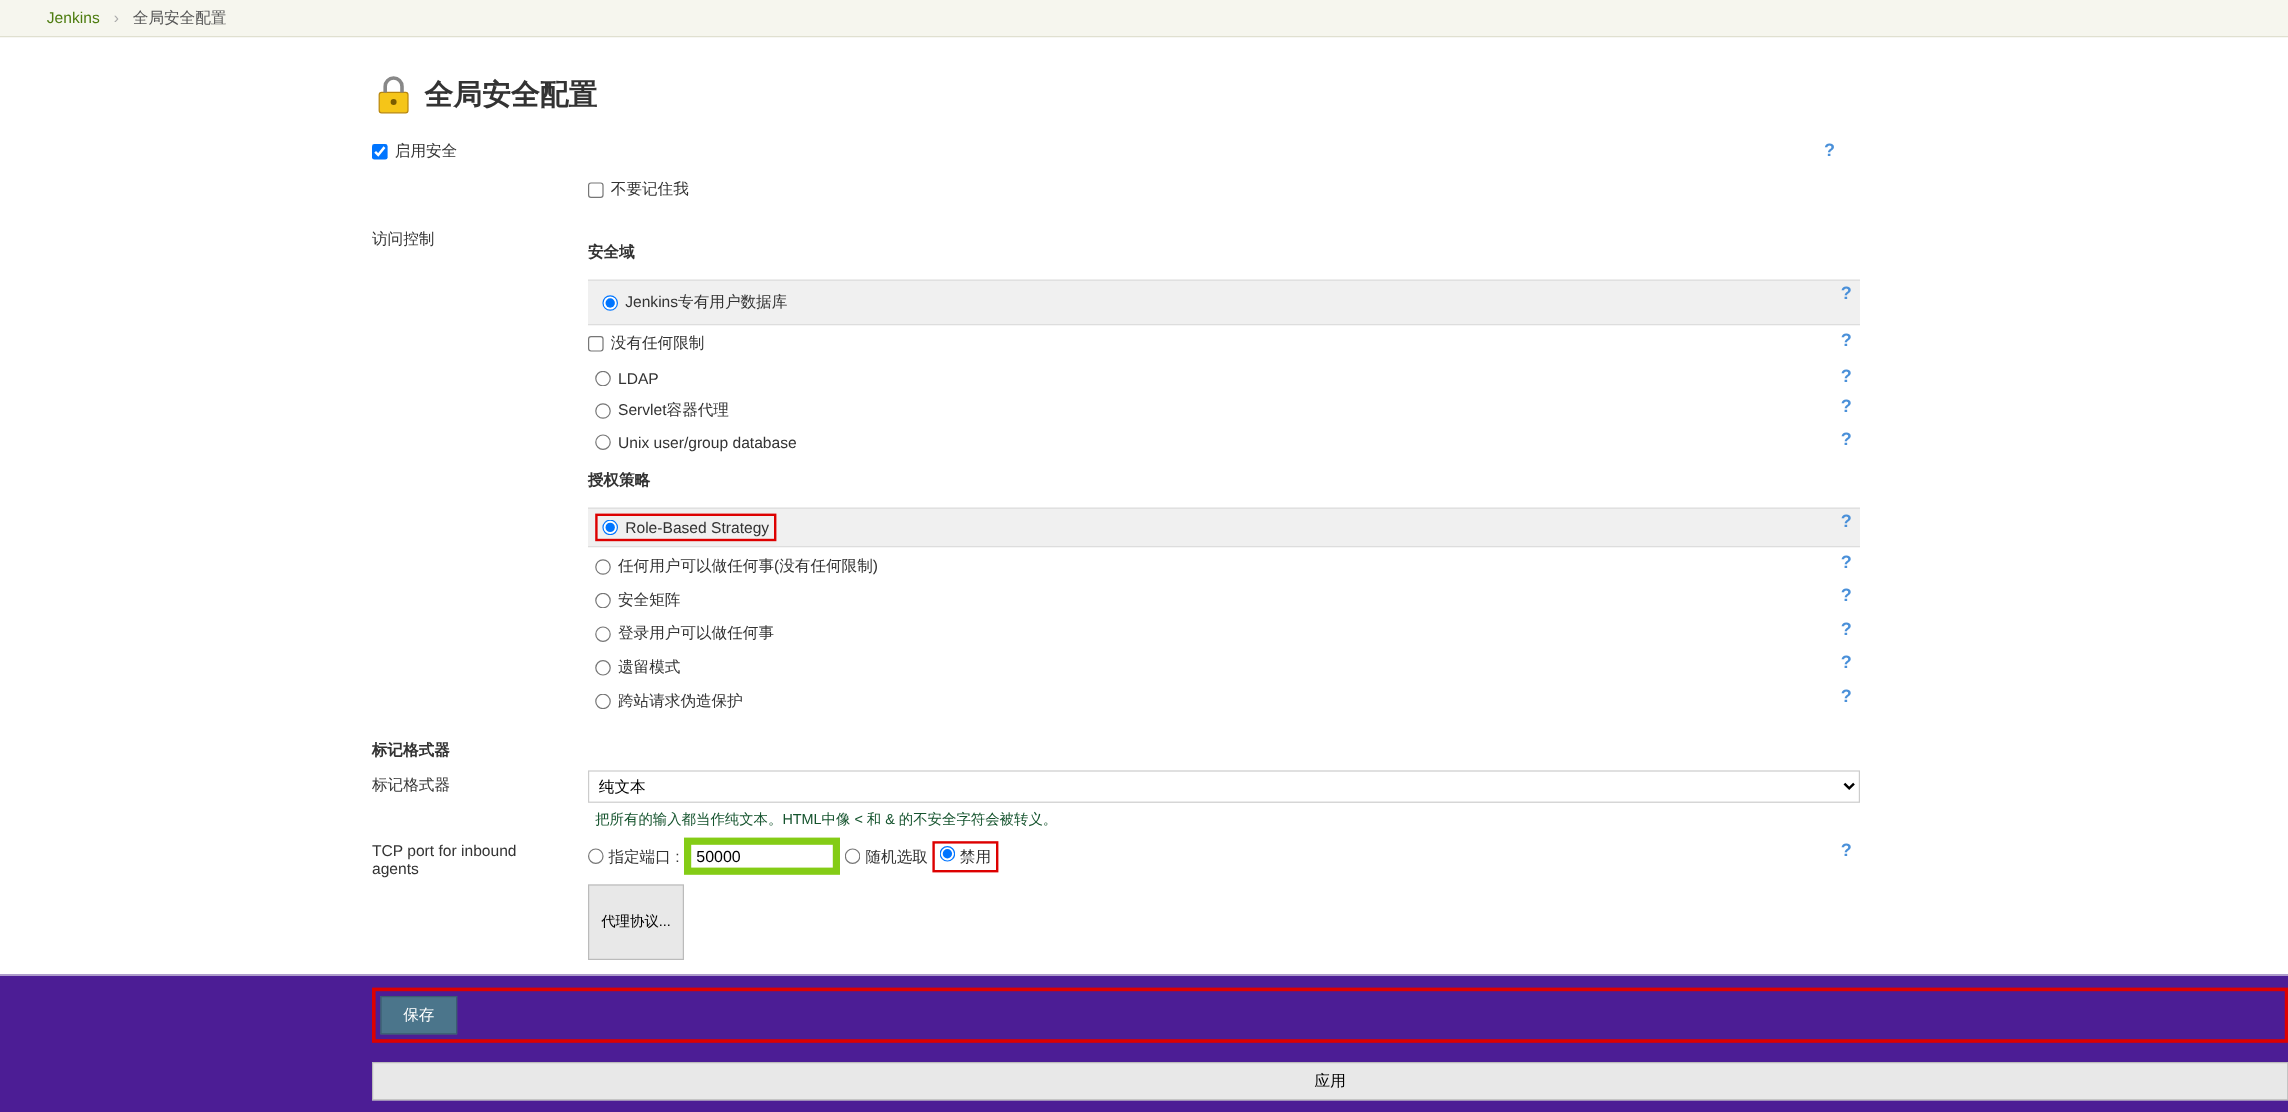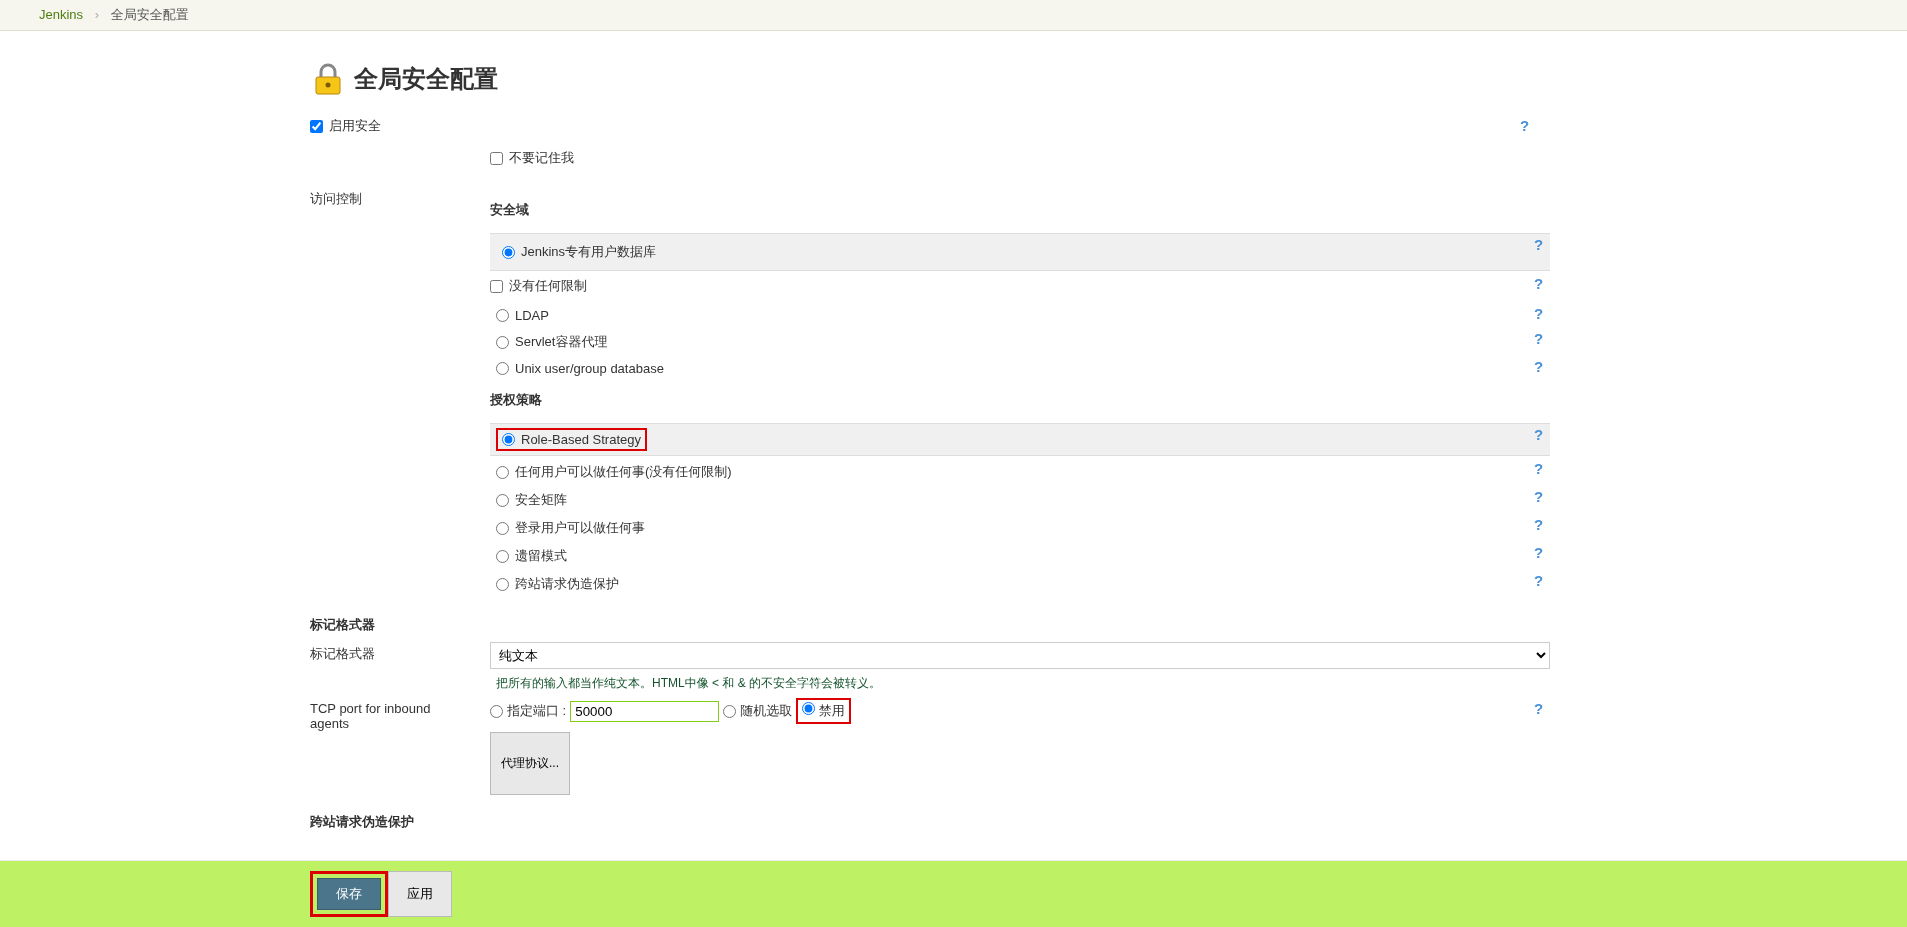--- a/index.html
+++ b/index.html
@@ -110,41 +110,43 @@
       margin-top: 6px;
       padding-left: 6px;
     }
     .tcp-row {
       display: flex;
       align-items: center;
       gap: 4px;
       flex-wrap: wrap;
     }
     .tcp-row input[type="number"] {
-      width: 149px;
+      width: 130px;
       padding: 2px 4px;
-      border: 1px solid #84cc16;
+      border: 6px solid #84cc16;
     }
     .proto-btn {
       background: #e8e8e8;
       border: 1px solid #bbb;
       padding: 22px 10px;
       font-size: 12px;
       cursor: pointer;
       margin-top: 8px;
     }
     .button-bar {
       position: fixed;
       bottom: 0;
       left: 0;
       right: 0;
-      background: #bef264;
+      background: #4c1d95;
       padding: 10px 0 10px 310px;
       border-top: 1px solid #eee;
       display: flex;
+      gap: 16px;
+      flex-direction: column;
     }
     .btn-save-wrap {
       border: 3px solid #d00;
       padding: 4px;
       display: inline-block;
     }
     .btn-save {
       background: #4b758b;
       color: #fff;
       border: 1px solid #3a5d70;

